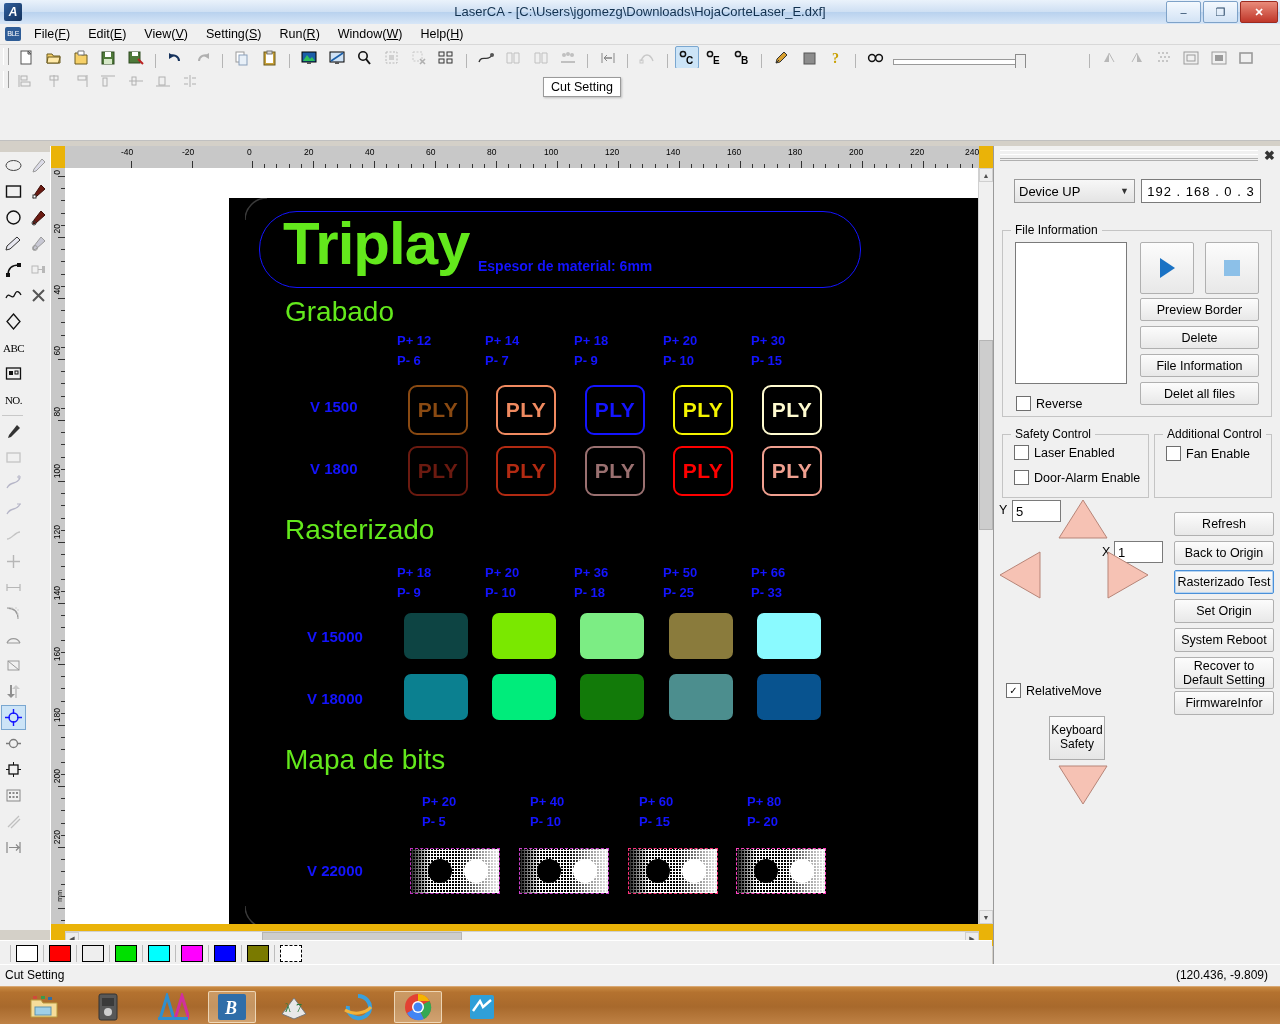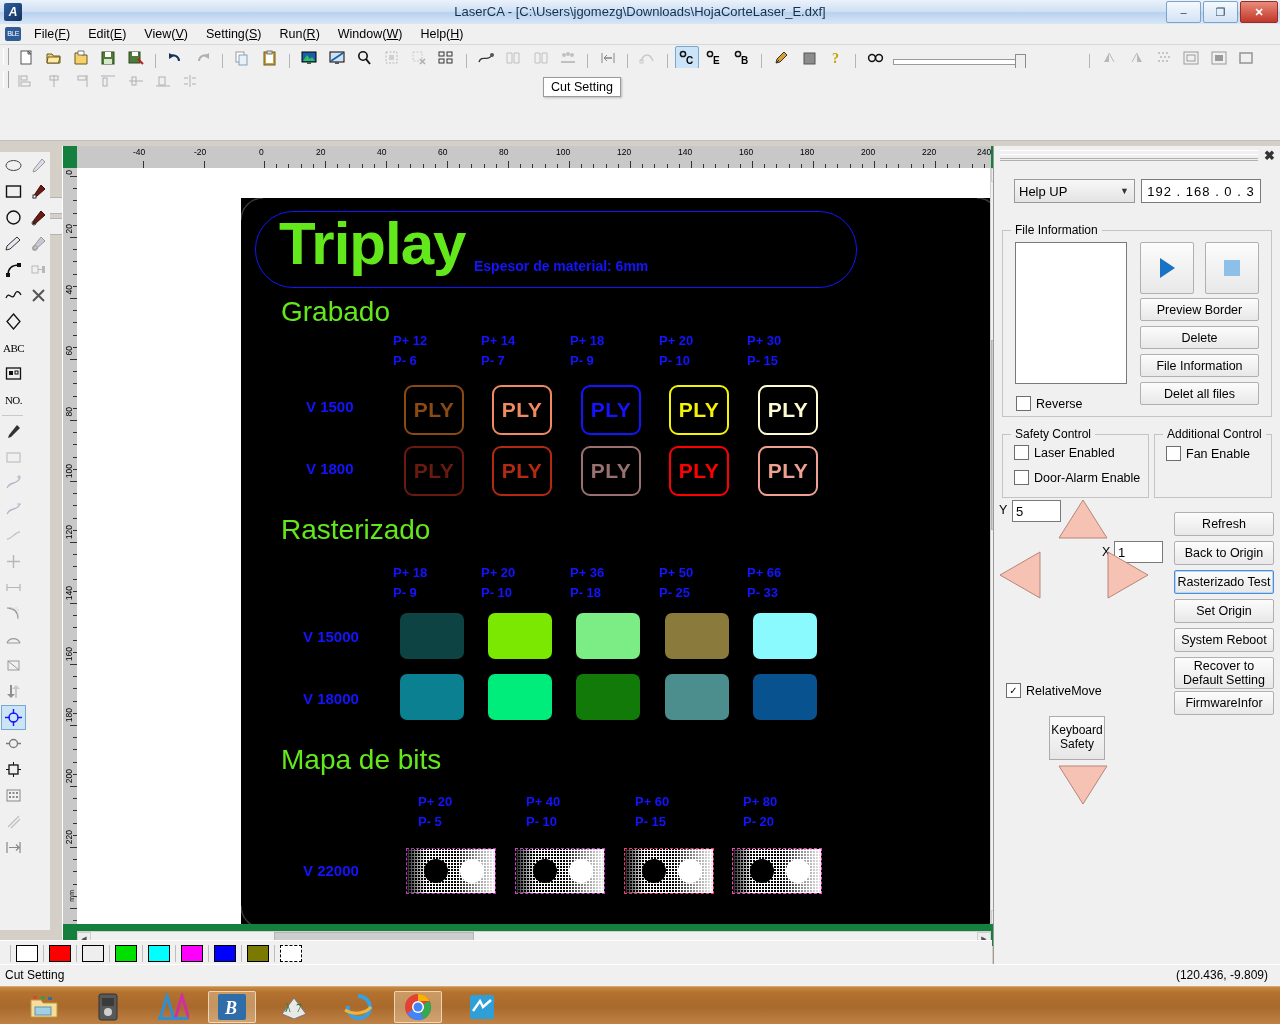--- a/index.html
+++ b/index.html
@@ -75,43 +75,43 @@
   
   .leftpal{position:absolute;left:0;top:152px;width:50px;height:778px;background:#f0f0f0;}
   .palcol{position:absolute;top:0;width:25px;}
   .palcol.a{left:0;} .palcol.b{left:25px;}
   .ptool{width:23px;height:23px;margin:1px;display:flex;align-items:center;justify-content:center;
     border:1px solid transparent;}
   .ptool.act{border:1px solid #7aa7d0;background:#cce4f7;}
   .palsep{height:1px;background:#c8c8c8;margin:3px 2px;}
 
   
-  .cwrap{position:absolute;left:50px;top:146px;width:942px;height:800px;background:#15803d;
-    border-left:1px solid #fff;margin-left:12px;}
+  .cwrap{position:absolute;left:50px;top:146px;width:942px;height:800px;background:#eab308;
+    border-left:1px solid #fff;}
   .hruler{position:absolute;left:14px;top:0;width:914px;height:22px;background:#c8c8c8;
     border-bottom:1px solid #888;overflow:hidden;}
   .vruler{position:absolute;left:0;top:22px;width:14px;height:756px;background:#c8c8c8;
     border-right:1px solid #888;overflow:hidden;}
   .rtick{position:absolute;bottom:0;width:1px;background:#333;}
   .rlabel{position:absolute;font-size:8.5px;color:#000;}
   .vtick{position:absolute;right:0;height:1px;background:#333;}
   .vlabel{position:absolute;font-size:8.5px;color:#000;
     writing-mode:vertical-rl;transform:rotate(180deg);}
   .canvas{position:absolute;left:14px;top:22px;width:914px;height:756px;background:#fff;overflow:hidden;}
   .artboard{position:absolute;left:164px;top:30px;width:758px;height:730px;background:#000;}
 
   
   .vsb{position:absolute;right:0;top:22px;width:14px;height:756px;background:#f0f0f0;border-left:1px solid #d0d0d0;}
   .hsb{position:absolute;left:14px;bottom:0;width:914px;height:14px;background:#f0f0f0;border-top:1px solid #d0d0d0;}
   .sbbtn{position:absolute;width:14px;height:14px;background:#ededed;border:1px solid #cfcfcf;
     box-sizing:border-box;display:flex;align-items:center;justify-content:center;font-size:7px;color:#505050;}
   .sbthumb{position:absolute;background:#cdcdcd;border:1px solid #b5b5b5;box-sizing:border-box;}
 
   
-  .dxf{position:absolute;left:0;top:0;width:758px;height:730px;padding-left:28px;}
+  .dxf{position:absolute;left:16px;top:0;width:758px;height:730px;padding-left:28px;}
   .titlebox{position:absolute;left:14px;top:13px;width:600px;height:75px;
     border:1.5px solid #1414ff;border-radius:38px;}
   .bigtitle{position:absolute;left:38px;top:16px;font-size:60px;color:#63e81c;
     font-family:"Liberation Sans",sans-serif;font-weight:bold;letter-spacing:-1px;line-height:1;}
   .subtitle{position:absolute;left:233px;top:60px;font-size:14px;color:#1414ff;font-weight:bold;}
   .sechead{position:absolute;font-size:28px;color:#63e81c;font-weight:normal;line-height:1;}
   .rowlabel{position:absolute;font-size:15px;color:#1414ff;font-weight:bold;text-align:center;}
   .collabel{position:absolute;font-size:13px;color:#1414ff;font-weight:bold;
     text-align:left;line-height:1.55;white-space:pre;}
   .plybox{position:absolute;width:56px;height:46px;border-radius:9px;border:2px solid;
@@ -956,21 +956,21 @@
     <span class="psw" id="ps7" style="background: rgb(122, 122, 0);"></span>
       <span class="psep"></span>
     <span class="psw" style="border-style:dashed;background:#fff;"></span>
   </div>
 
   <div class="right">
     <div class="rgrip"></div>
     <div class="rclose">✖</div>
 
     <div class="combo" style="left:20px;top:33px;width:115px;height:22px;">
-      <span>Help UP</span>
+      <span>Device UP</span>
       <span class="cv">▼</span>
     </div>
     <div class="ipfield" style="left:147px;top:33px;width:118px;height:22px;">192 . 168 .  0  .  3</div>
 
     <div class="grp" style="left:8px;top:84px;width:268px;height:185px;">
       <span class="grplbl">File Information</span>
     </div>
     <div class="listbox" style="left:21px;top:96px;width:110px;height:140px;"></div>
 
     <div class="btn" style="left:146px;top:96px;width:52px;height:50px;">

